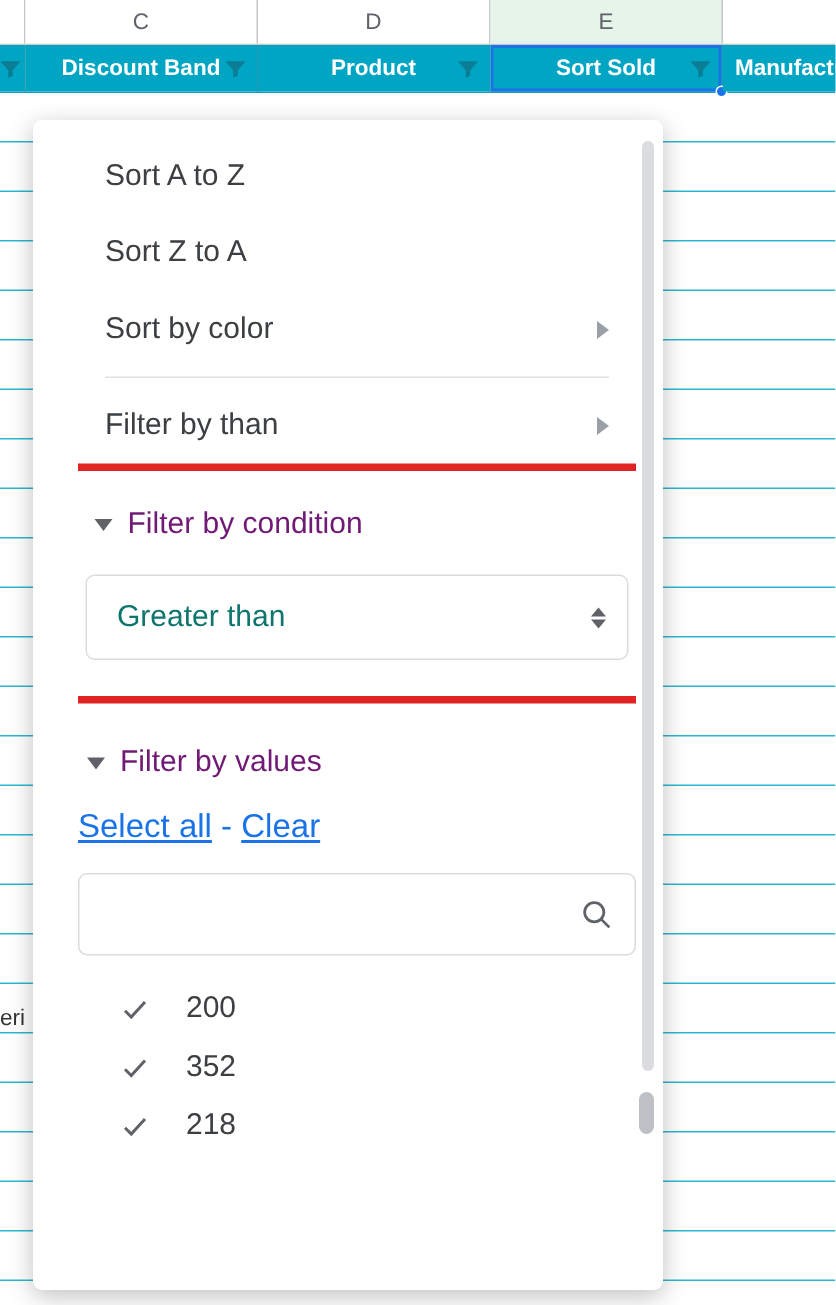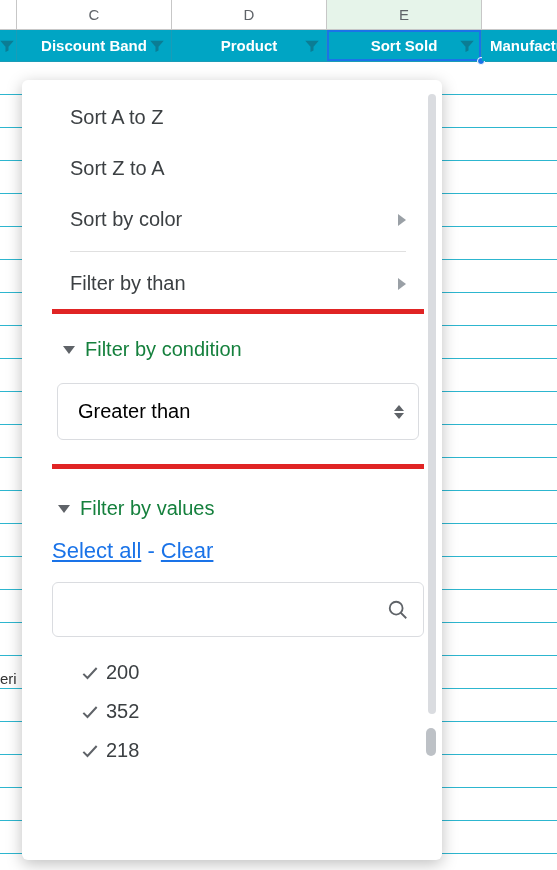--- a/index.html
+++ b/index.html
@@ -117,21 +117,21 @@
   .divider {
     height: 1px;
     background: #e0e0e0;
     margin: 6px 18px;
   }
   .section-head {
     display: flex;
     align-items: center;
     gap: 10px;
     font-size: 20px;
-    color: #15803d;
+    color: #701a75;
     padding: 10px 18px 10px 0;
     cursor: pointer;
   }
   .tri-down {
     width: 0; height: 0;
     border-left: 6px solid transparent;
     border-right: 6px solid transparent;
     border-top: 8px solid #5f6368;
     margin-left: 6px;
   }
@@ -139,21 +139,21 @@
     border: 5px solid #e02424;
     margin: 0 -14px 18px -14px;
     padding: 14px 14px 24px 14px;
     border-radius: 2px;
   }
   .select-box, .text-input {
     width: 100%;
     border: 1px solid #dadce0;
     border-radius: 6px;
     font-size: 20px;
-    color: #000000;
+    color: #0f766e;
     padding: 16px 40px 16px 20px;
     margin-top: 16px;
     background:#fff;
     position:relative;
     display:flex; align-items:center;
   }
   .select-box.first { margin-top: 12px; }
   .select-caret {
     position:absolute; right:14px; top:50%; transform:translateY(-50%);
     display:flex; flex-direction:column; gap:2px; align-items:center;
@@ -180,21 +180,21 @@
     margin-bottom: 16px;
   }
   .search-box input {
     border:none; outline:none; width:100%; font-size:20px; background:transparent;
   }
   .mag {
     position:absolute; right:14px; top:50%; transform:translateY(-50%);
     width:22px; height:22px; stroke:#5f6368; fill:none; stroke-width:2;
   }
   .value-row {
-    display:flex; align-items:center; gap:6px;
+    display:flex; align-items:center; gap:24px;
     font-size:20px; color:#3c4043;
     padding: 8px 0 8px 28px;
     cursor:pointer;
   }
   .check {
     width:20px; height:20px; stroke:#5f6368; fill:none; stroke-width:2.4;
     flex:none;
   }
   
   .panel-thumb {

